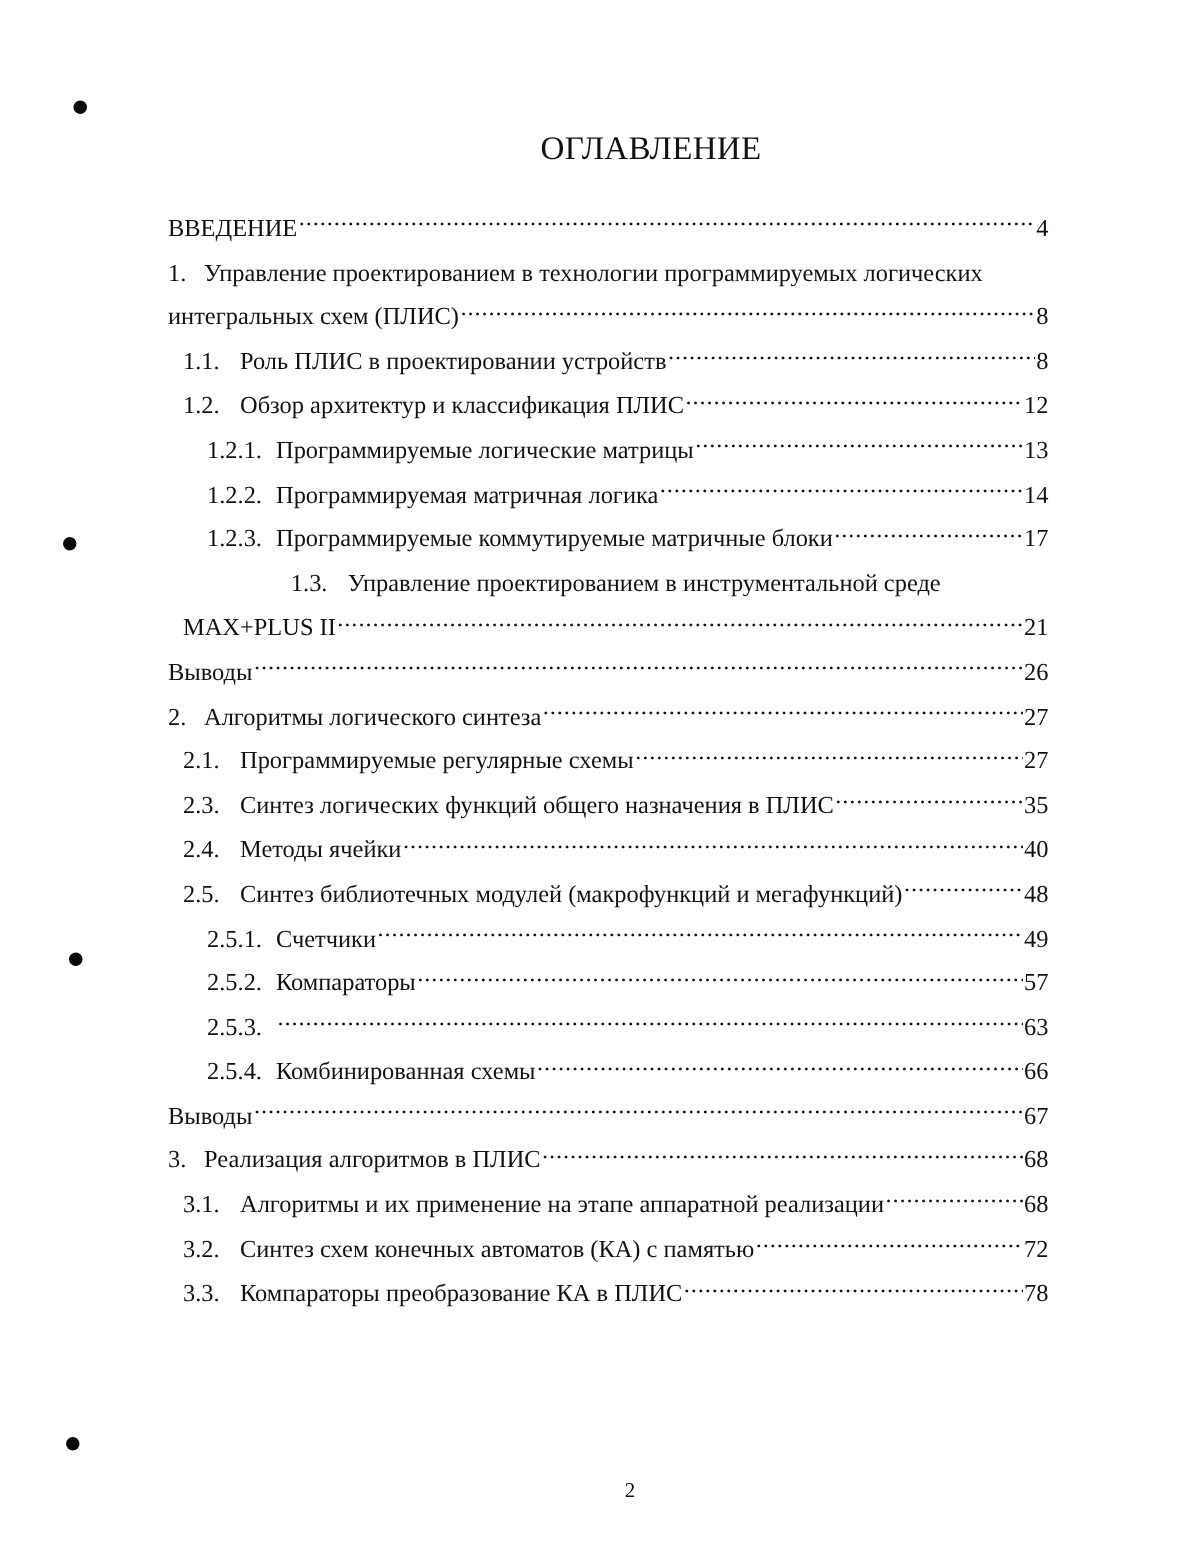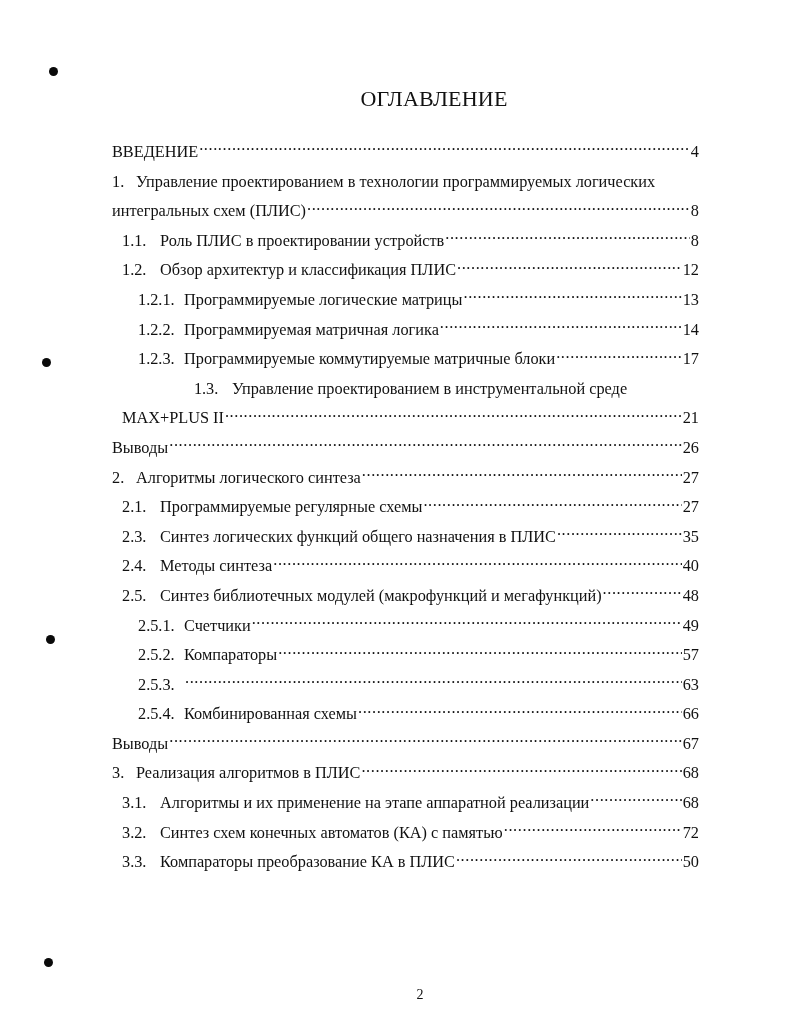--- a/index.html
+++ b/index.html
@@ -159,21 +159,21 @@
       <span class="page">27</span>
     </div>
     <div class="row l2">
       <span class="num">2.3.</span>
       <span class="txt">Синтез логических функций общего назначения в ПЛИС</span>
       <span class="dots"></span>
       <span class="page">35</span>
     </div>
     <div class="row l2">
       <span class="num">2.4.</span>
-      <span class="txt">Методы синтеза</span>
+      <span class="txt">Методы ячейки</span>
       <span class="dots"></span>
       <span class="page">40</span>
     </div>
     <div class="row l2">
       <span class="num">2.5.</span>
       <span class="txt">Синтез библиотечных модулей (макрофункций и мегафункций)</span>
       <span class="dots"></span>
       <span class="page">48</span>
     </div>
     <div class="row l3">
@@ -219,17 +219,17 @@
     <div class="row l2">
       <span class="num">3.2.</span>
       <span class="txt">Синтез схем конечных автоматов (КА) с памятью</span>
       <span class="dots"></span>
       <span class="page">72</span>
     </div>
     <div class="row l2">
       <span class="num">3.3.</span>
       <span class="txt">Компараторы преобразование КА в ПЛИС</span>
       <span class="dots"></span>
-      <span class="page">50</span>
+      <span class="page">78</span>
     </div>
   </div>
 
 <div class="page-number">2</div>
 
 </body></html>

